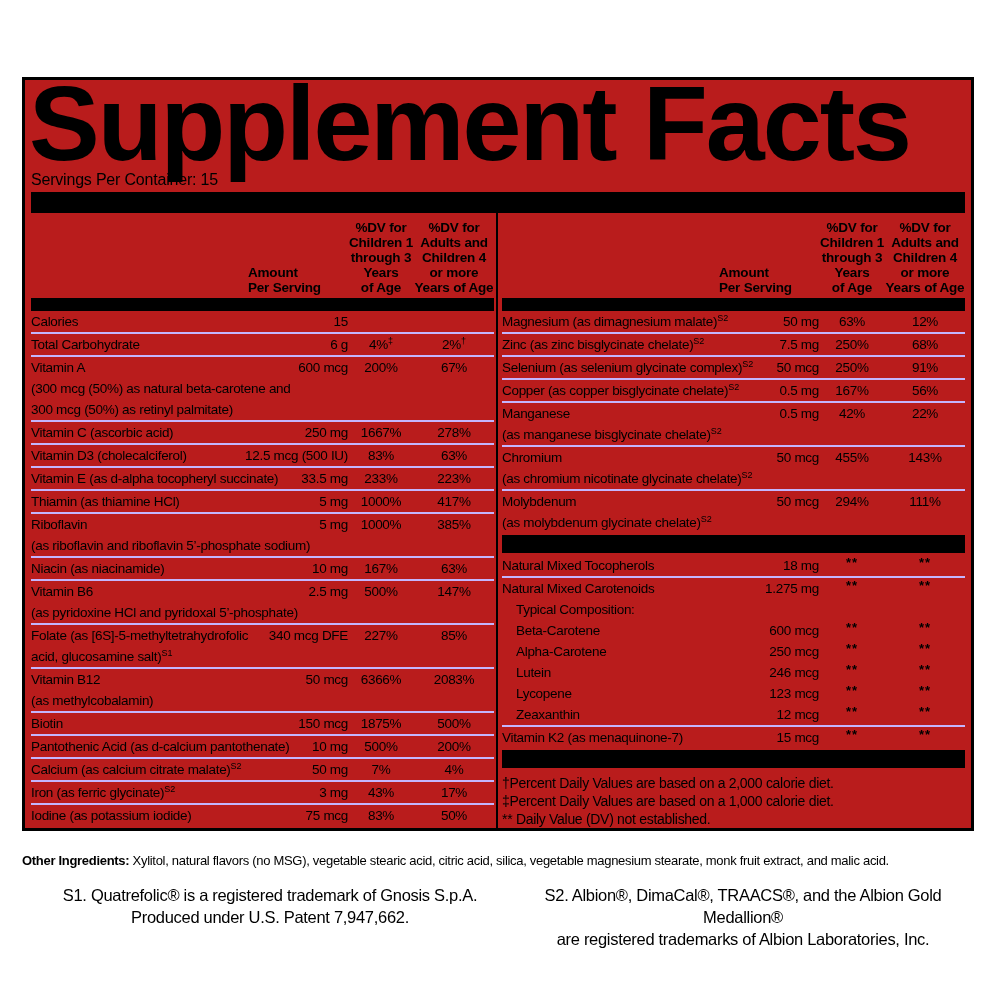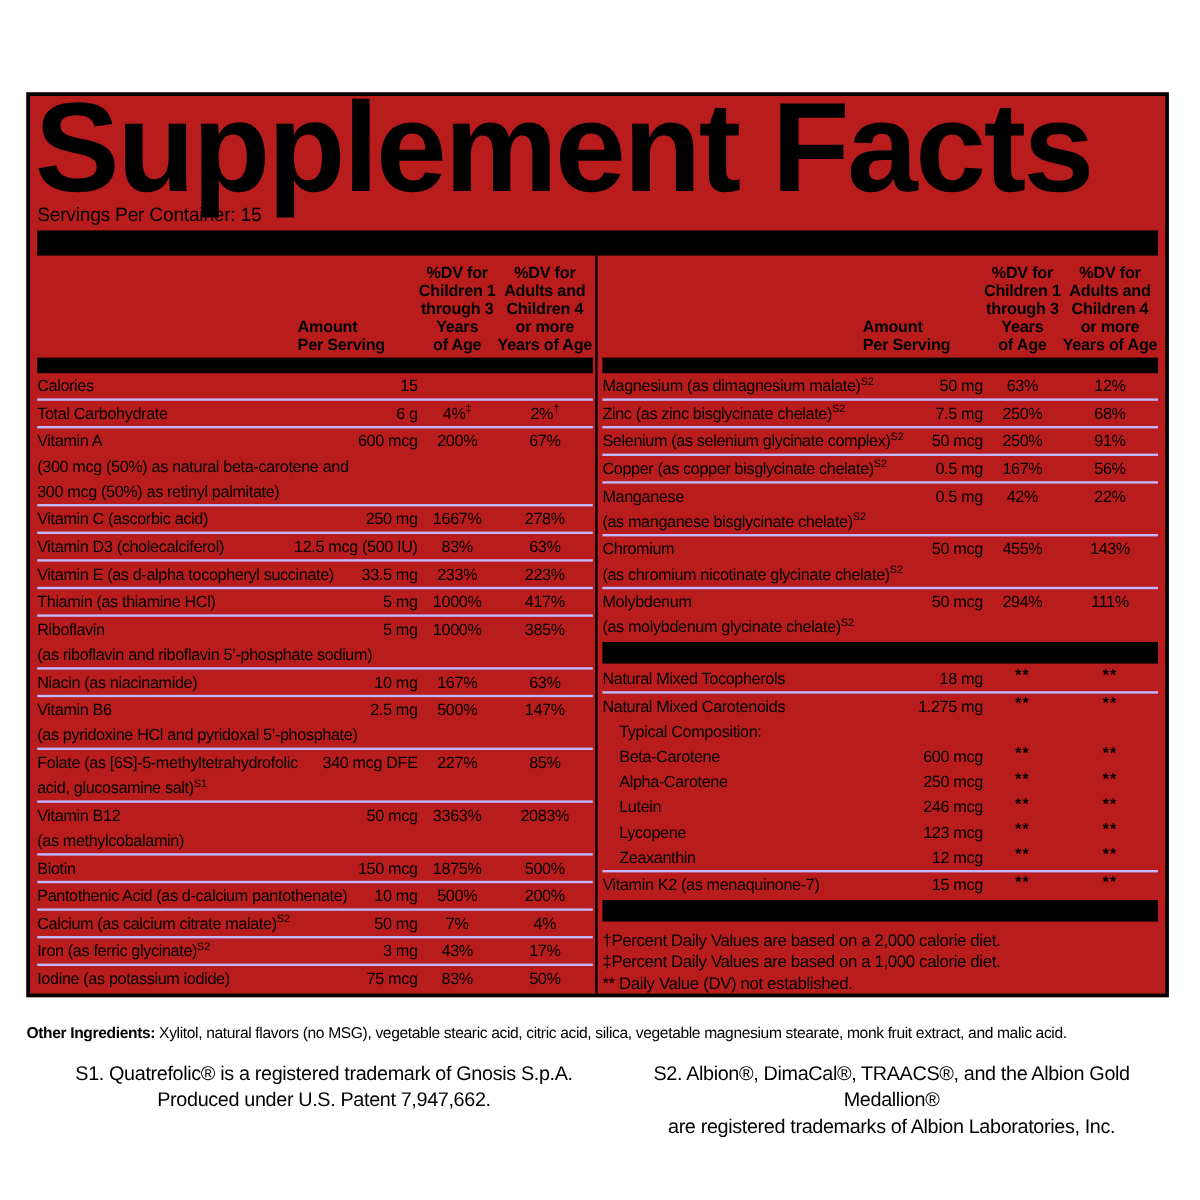--- a/index.html
+++ b/index.html
@@ -179,21 +179,21 @@
               <div class="c-dv2"><span>85%</span></div>
             </div>
             <div class="sub-line"><span>acid, glucosamine salt)</span><sup>S1</sup></div>
           </div>
           <div class="row">
             <div class="row-main">
               <div class="c-name"><span>Vitamin B12</span></div>
               <div class="c-amt">
                 <span>50 mcg</span>
               </div>
-              <div class="c-dv1"><span>3363%</span></div>
+              <div class="c-dv1"><span>6366%</span></div>
               <div class="c-dv2"><span>2083%</span></div>
             </div>
             <div class="sub-line"><span>(as methylcobalamin)</span></div>
           </div>
           <div class="row">
             <div class="row-main">
               <div class="c-name"><span>Biotin</span></div>
               <div class="c-amt">
                 <span>150 mcg</span>
               </div>

